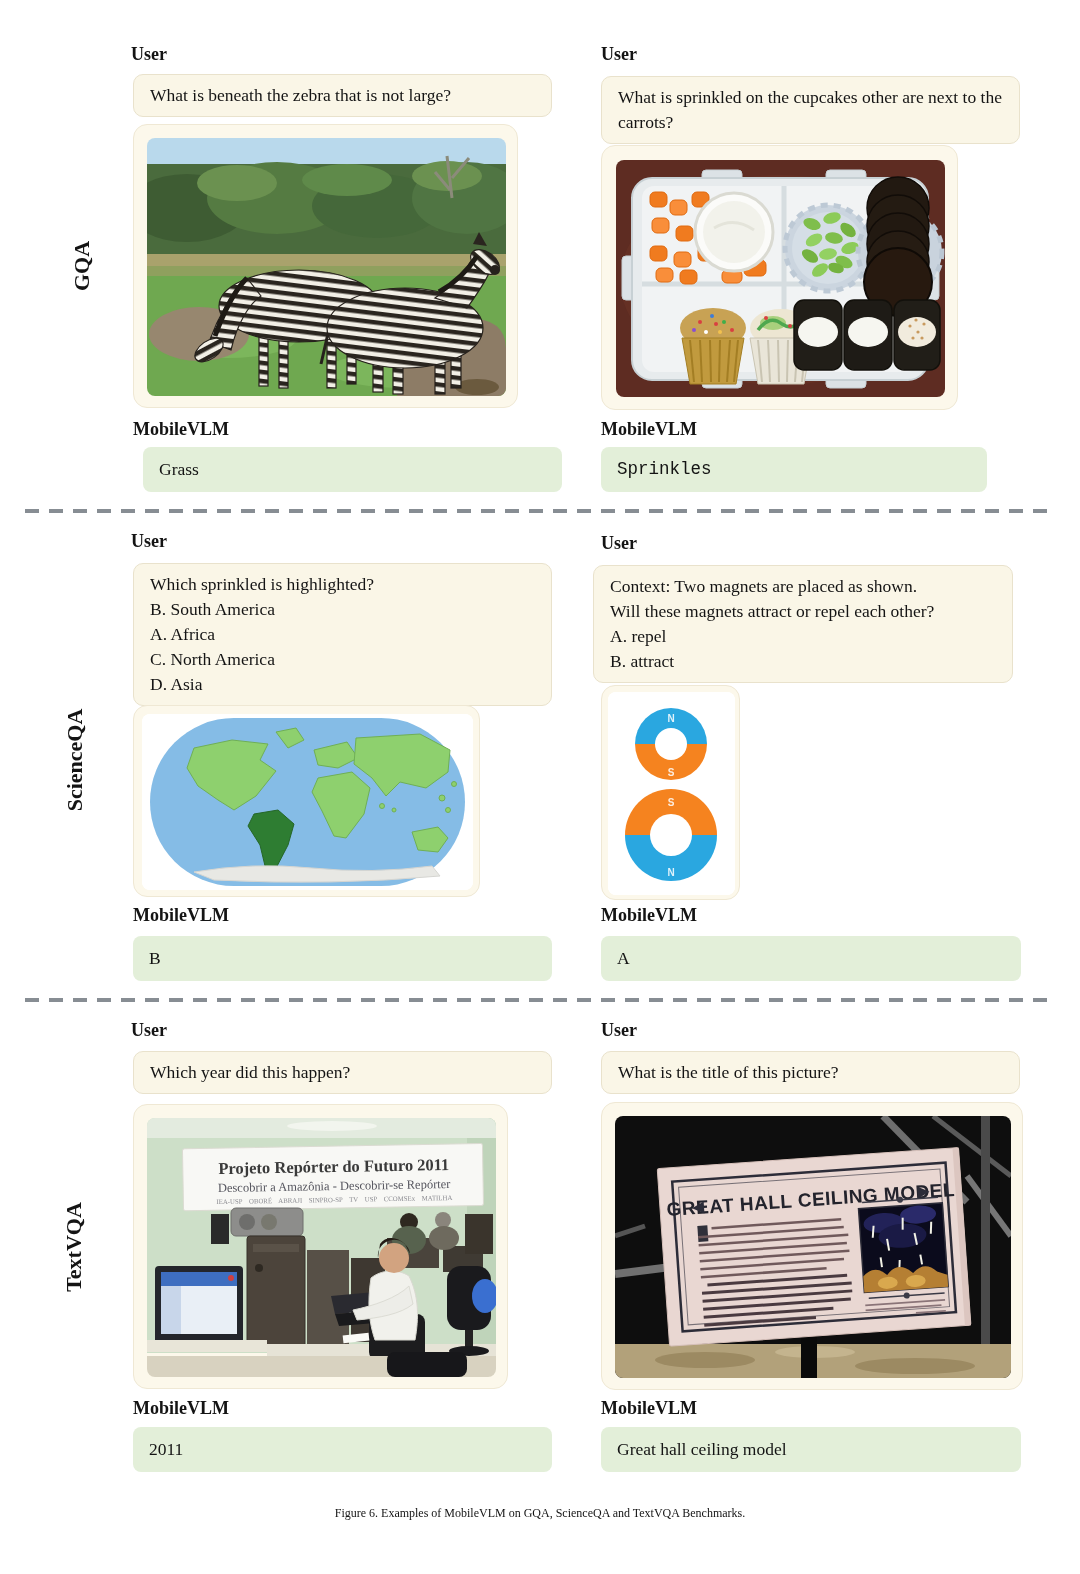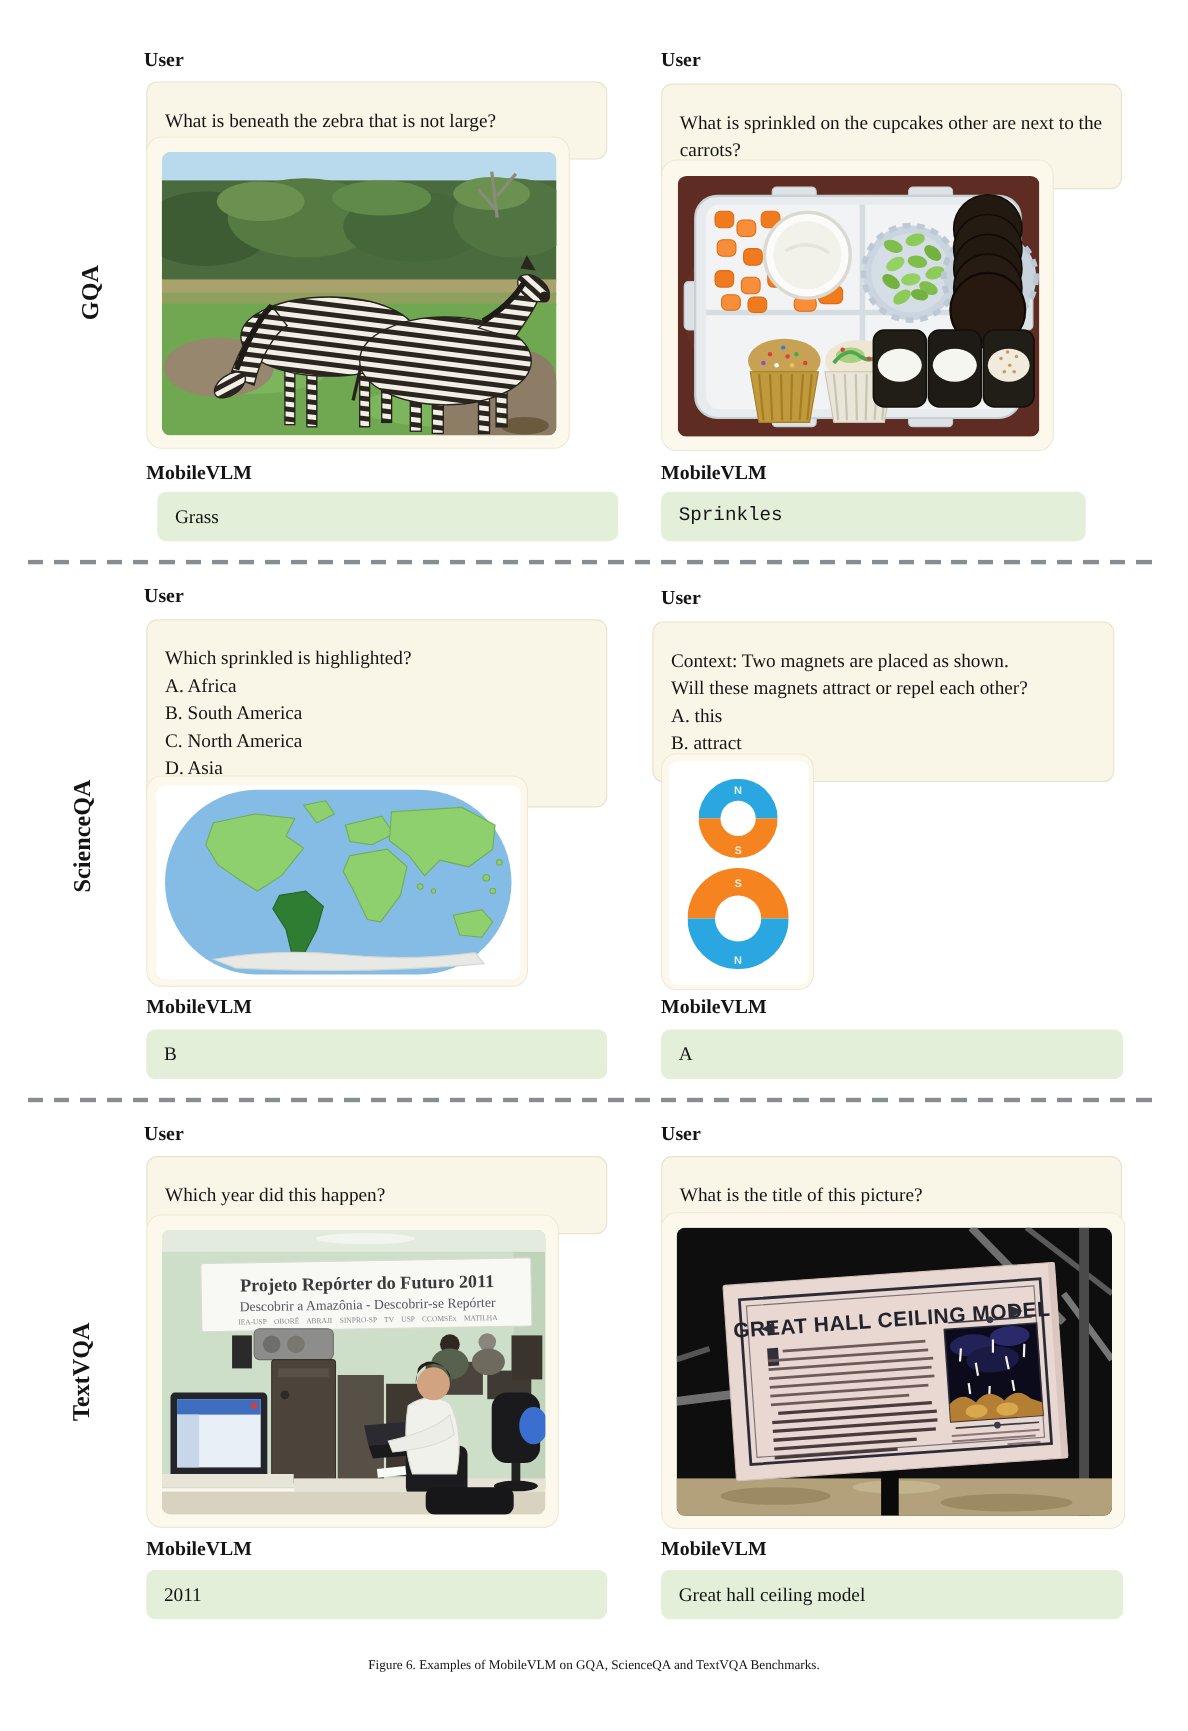--- a/index.html
+++ b/index.html
@@ -2,21 +2,21 @@
 <html><head>
 <meta charset="utf-8">
 <style>
   html,body{margin:0;padding:0;background:#ffffff;}
   .page{position:relative;width:1080px;height:1574px;background:#ffffff;overflow:hidden;
         font-family:"Liberation Serif",serif;color:#141414;}
   .row-label{position:absolute;font-weight:bold;font-size:22px;white-space:nowrap;
              transform:translate(-50%,-50%) rotate(-90deg);}
   .user-label,.model-label{position:absolute;font-weight:bold;font-size:18px;line-height:20px;}
   .q-box{position:absolute;background:#FAF6E7;border:1px solid #E9E2CC;border-radius:10px;
-         padding:22px 16px;font-size:17.5px;line-height:25px;box-sizing:border-box;}
+         padding:8px 16px;font-size:17.5px;line-height:25px;box-sizing:border-box;}
   .q-line{display:block;}
   .img-frame{position:absolute;background:#FCF8EB;border:1px solid #EFE8D4;border-radius:14px;
              box-sizing:border-box;}
   .photo{position:absolute;border-radius:8px;overflow:hidden;}
   .photo svg{display:block;}
   .a-box{position:absolute;background:#E3EFD9;border-radius:8px;padding:10px 16px;
          font-size:17.5px;line-height:25px;box-sizing:border-box;}
   .divider{position:absolute;left:25px;width:1032px;height:4px;
            background:repeating-linear-gradient(90deg,#878D93 0 14px,transparent 14px 24px);}
   .caption{position:absolute;left:0;top:1506px;width:1080px;text-align:center;font-size:12px;}
@@ -212,22 +212,22 @@
     </div>
   </div>
   <div class="model-label" style="left:601px;top:419px;">MobileVLM</div>
   <div class="a-box" style="left:601px;top:447px;width:386px;font-family:Liberation Mono, monospace;">Sprinkles</div>
 
   <div class="divider" style="top:509px;"></div>
 
   <div class="user-label" style="left:131px;top:531px;">User</div>
   <div class="q-box" style="left:133px;top:563px;width:419px;">
     <span class="q-line">Which sprinkled is highlighted?</span>
+    <span class="q-line">B. South America</span>
     <span class="q-line">A. Africa</span>
-    <span class="q-line">B. South America</span>
     <span class="q-line">C. North America</span>
     <span class="q-line">D. Asia</span>
   </div>
   <div class="img-frame" style="left:133px;top:705px;width:347px;height:192px;">
     <div class="photo" style="left:8px;top:8px;width:331px;height:176px;background:#ffffff;">
       <svg width="331" height="176" viewBox="0 0 331 176">
         <rect width="331" height="176" fill="#FFFFFF"></rect>
         <rect x="8" y="4" width="315" height="168" rx="84" ry="84" fill="#85BCE6"></rect>
         <g fill="#8ED06E" stroke="#6FAF55" stroke-width="1">
           <path d="M52,34 L90,26 L126,30 L118,46 L134,57 L114,82 L92,96 L76,86 L56,72 L45,54 Z"></path>
@@ -247,21 +247,21 @@
       </svg>
     </div>
   </div>
   <div class="model-label" style="left:133px;top:905px;">MobileVLM</div>
   <div class="a-box" style="left:133px;top:936px;width:419px;">B</div>
 
   <div class="user-label" style="left:601px;top:533px;">User</div>
   <div class="q-box" style="left:593px;top:565px;width:420px;">
     <span class="q-line">Context: Two magnets are placed as shown.</span>
     <span class="q-line">Will these magnets attract or repel each other?</span>
-    <span class="q-line">A. this</span>
+    <span class="q-line">A. repel</span>
     <span class="q-line">B. attract</span>
   </div>
   <div class="img-frame" style="left:601px;top:685px;width:139px;height:215px;">
     <div class="photo" style="left:6px;top:6px;width:127px;height:203px;background:#ffffff;">
       <svg width="127" height="203" viewBox="0 0 127 203" class="svgsans">
         <defs>
           <clipPath id="mc1">
               <circle cx="63" cy="52" r="36"></circle>
             </clipPath>
           <clipPath id="mc2">

